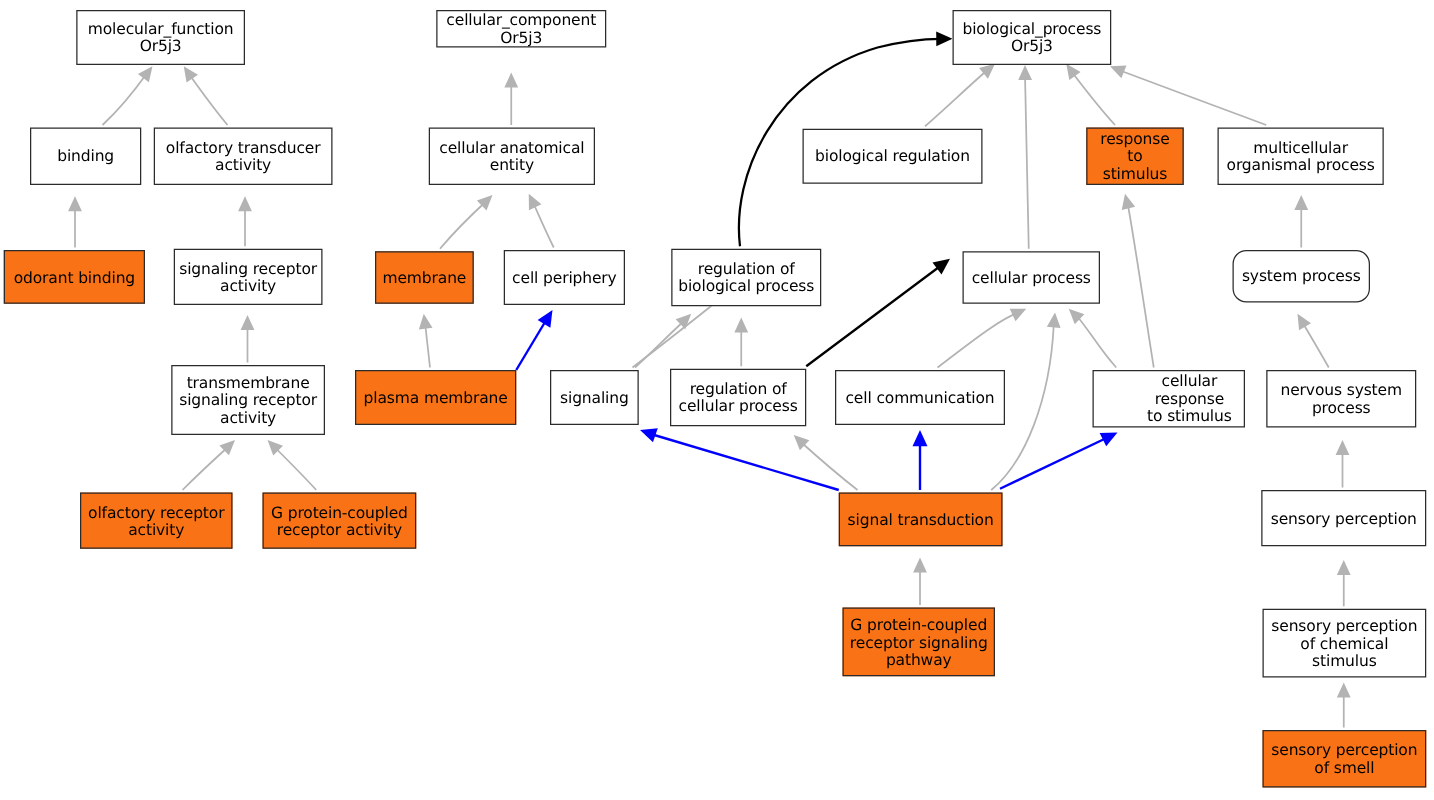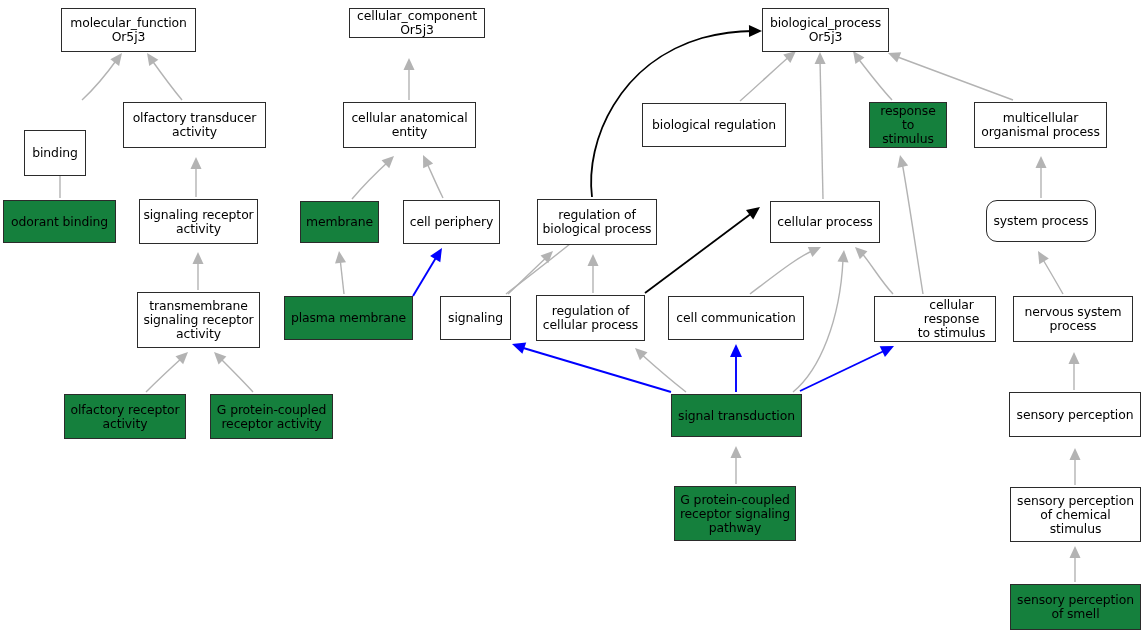--- a/index.html
+++ b/index.html
@@ -32,21 +32,21 @@
     justify-content: center;
     text-align: center;
     font-size: 12.4px;
     line-height: 14px;
     color: #000000;
     white-space: pre-line;
     padding: 0 3px;
     letter-spacing: -0.1px;
   }
   .go-node.highlight {
-    background: #15803d;
+    background: #f97316;
   }
   .go-label {
     display: block;
     white-space: pre-line;
   }
 </style>
 </head>
 <body>
 
 <div id="graph-root">
@@ -188,21 +188,21 @@
         <polygon points="1075,448 1080.52,460 1069.48,460" fill="#b3b3b3"></polygon>
       </g>
       <g>
         <path d="M 1075 582 L 1075 554" stroke="#b3b3b3" stroke-width="1.4" fill="none" stroke-linecap="butt"></path>
         <polygon points="1075,546 1080.52,558 1069.48,558" fill="#b3b3b3"></polygon>
       </g>
     </svg>
   <div id="node-layer">
       <div class="go-node" style="left: 61px; top: 8px; width: 135px; height: 44px;"><span class="go-label">molecular_function
 Or5j3</span></div>
-      <div class="go-node" style="left: 24px; top: 102px; width: 62px; height: 46px; margin-top: 28px;"><span class="go-label">binding</span></div>
+      <div class="go-node" style="left: 24px; top: 102px; width: 89px; height: 46px;"><span class="go-label">binding</span></div>
       <div class="go-node" style="left: 123px; top: 102px; width: 143px; height: 46px;"><span class="go-label">olfactory transducer
 activity</span></div>
       <div class="go-node highlight" style="left: 3px; top: 200px; width: 113px; height: 43px;"><span class="go-label">odorant binding</span></div>
       <div class="go-node" style="left: 139px; top: 199px; width: 119px; height: 45px;"><span class="go-label">signaling receptor
 activity</span></div>
       <div class="go-node" style="left: 137px; top: 292px; width: 123px; height: 56px;"><span class="go-label">transmembrane
 signaling receptor
 activity</span></div>
       <div class="go-node highlight" style="left: 64px; top: 394px; width: 122px; height: 45px;"><span class="go-label">olfactory receptor
 activity</span></div>

